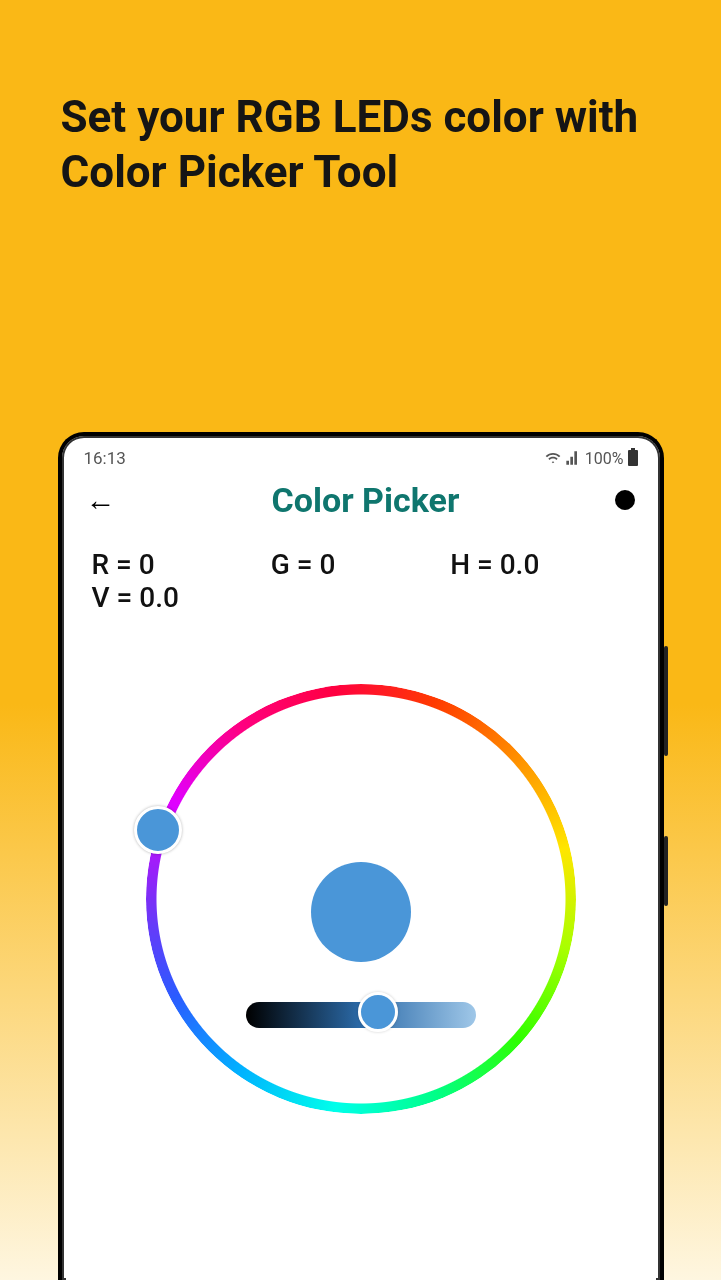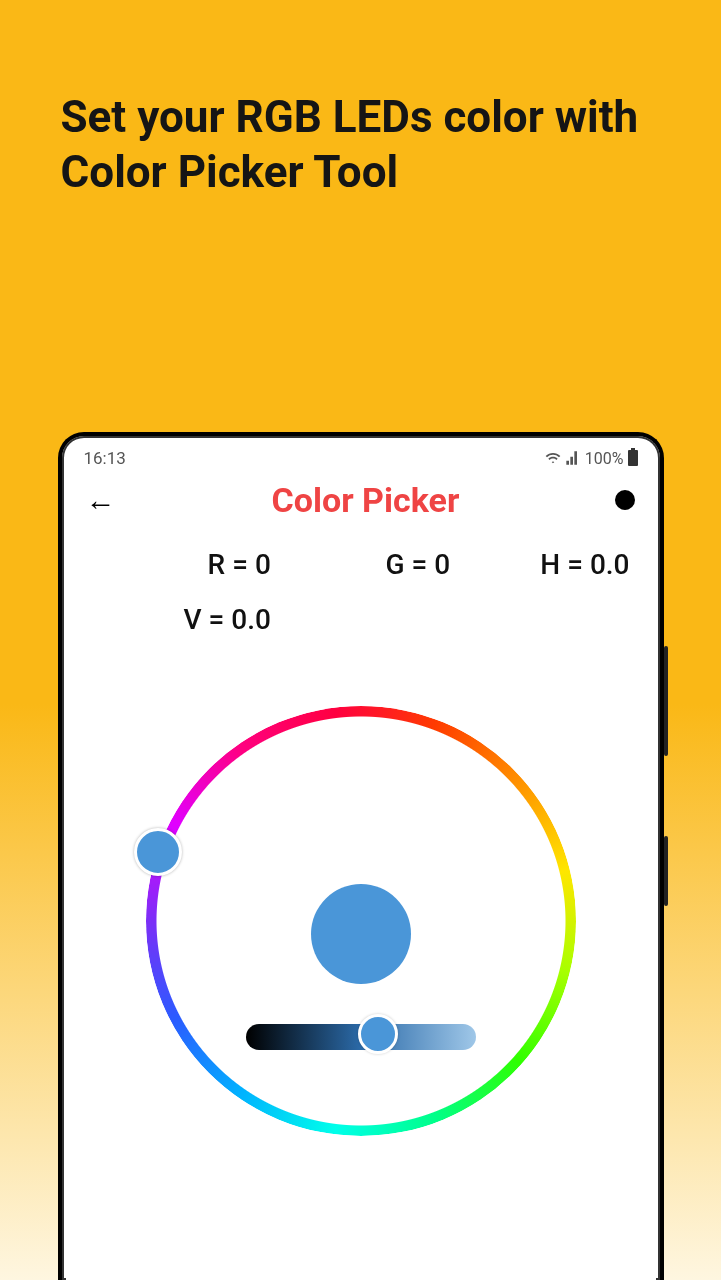--- a/index.html
+++ b/index.html
@@ -49,32 +49,30 @@
   .status-right { display: flex; align-items: center; gap: 4px; font-size: 16px; }
   .status-right svg { width: 16px; height: 16px; }
   .batt { width: 10px; height: 16px; background: #333; border-radius: 1px; position: relative; }
   .batt::before { content:""; position:absolute; top:-2px; left:3px; width:4px; height:2px; background:#333; }
 
   .app-header {
     display: flex; align-items: center; justify-content: space-between;
     padding: 10px 20px 6px;
   }
   .back-arrow { font-size: 30px; color: #000; line-height: 1; }
-  .app-title { font-size: 34px; font-weight: 700; color: #ef4444; }
+  .app-title { font-size: 34px; font-weight: 700; color: #0f766e; }
   .camera-dot { width: 20px; height: 20px; border-radius: 50%; background: #000; }
 
   .values-grid {
     padding: 22px 26px 0;
     display: grid;
     grid-template-columns: repeat(3, 1fr);
-    row-gap: 22px;
     font-size: 28px;
     color: #111;
     font-weight: 500;
-    text-align: right;
   }
 
   .picker-area {
     position: relative;
     margin-top: 70px;
     width: 100%;
     display: flex; justify-content: center;
   }
   .hue-ring {
     position: relative;

